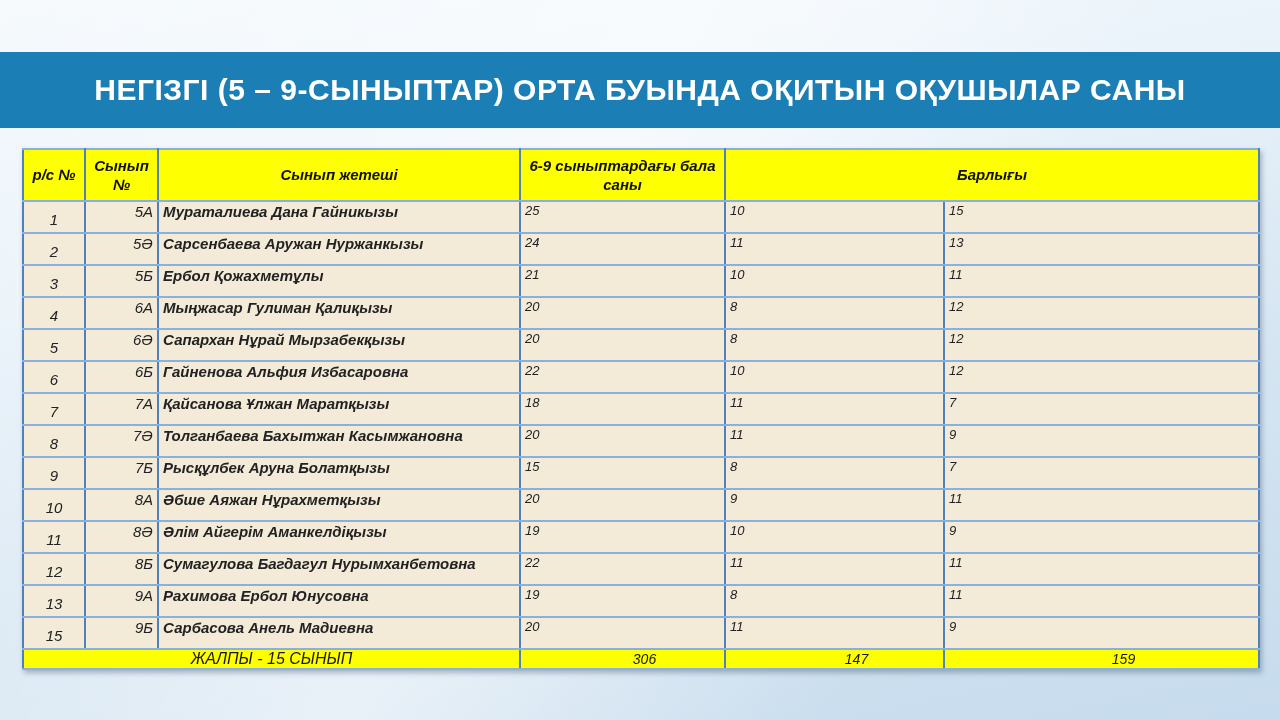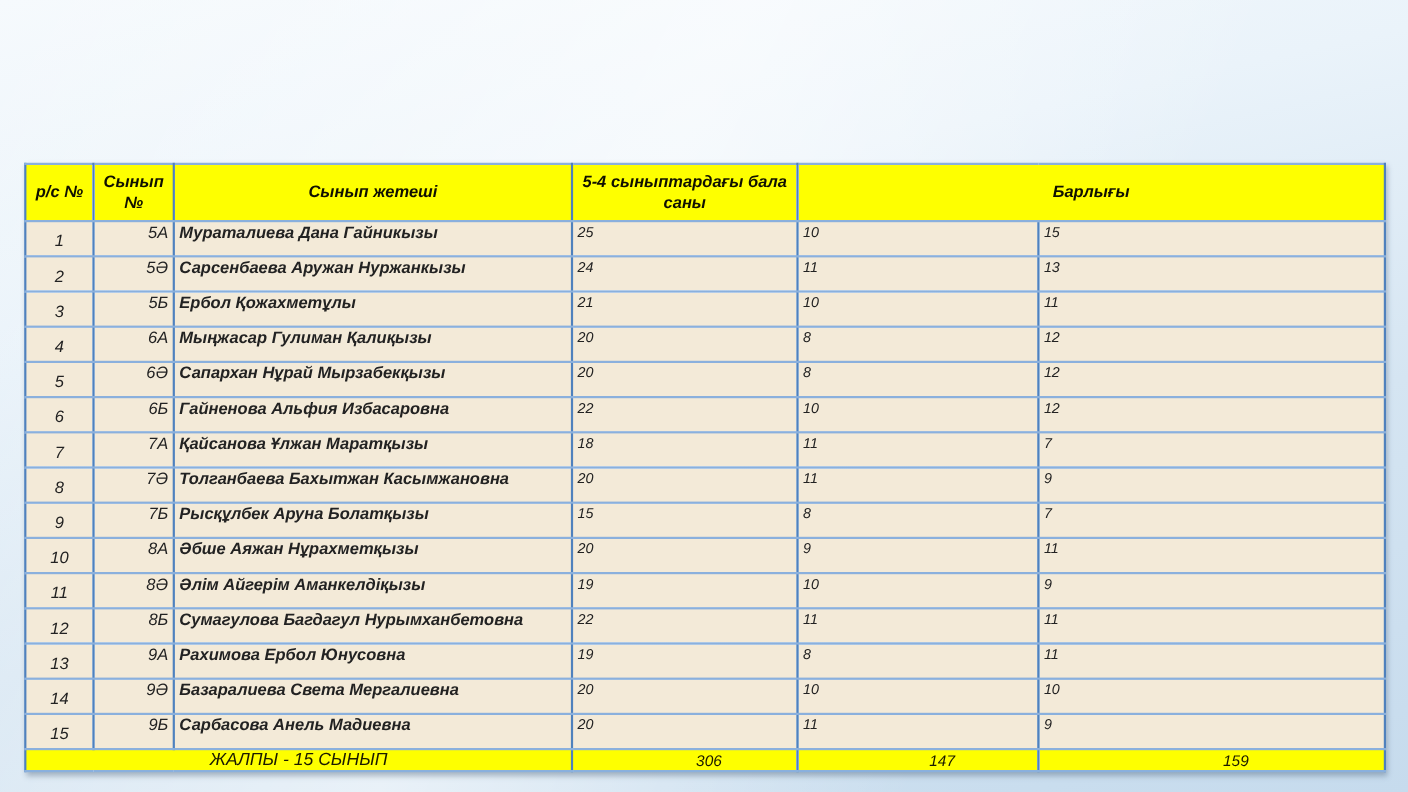--- a/index.html
+++ b/index.html
@@ -104,36 +104,39 @@
     text-align: center;
     font-size: 14px;
     padding-left: 44px;
   }
 </style>
 </head>
 <body>
 
 <div class="slide">
 
+  <div class="banner">
+    <h1>НЕГІЗГІ (5 – 9-СЫНЫПТАР) ОРТА БУЫНДА ОҚИТЫН ОҚУШЫЛАР САНЫ</h1>
+  </div>
 
   <table class="students">
     <colgroup>
       <col style="width:62px">
       <col style="width:73px">
       <col style="width:362px">
       <col style="width:205px">
       <col style="width:219px">
       <col style="width:315px">
     </colgroup>
     <thead>
       <tr>
         <th>р/с №</th>
         <th>Сынып №</th>
         <th>Сынып жетеші</th>
-        <th>5-4 сыныптардағы бала саны</th>
+        <th>6-9 сыныптардағы бала саны</th>
         <th colspan="2">Барлығы</th>
       </tr>
     </thead>
     <tbody id="rows">
         <tr>
           <td class="c-no">1</td>
           <td class="c-class">5А</td>
           <td class="c-teacher">Мураталиева Дана Гайникызы</td>
           <td class="c-num">25</td>
           <td class="c-num">10</td>
@@ -227,28 +230,20 @@
           <td class="c-num">11</td>
           <td class="c-num">11</td>
         </tr>
         <tr>
           <td class="c-no">13</td>
           <td class="c-class">9А</td>
           <td class="c-teacher">Рахимова Ербол Юнусовна</td>
           <td class="c-num">19</td>
           <td class="c-num">8</td>
           <td class="c-num">11</td>
-        </tr>
-        <tr>
-          <td class="c-no">14</td>
-          <td class="c-class">9Ә</td>
-          <td class="c-teacher">Базаралиева Света Мергалиевна</td>
-          <td class="c-num">20</td>
-          <td class="c-num">10</td>
-          <td class="c-num">10</td>
         </tr>
         <tr>
           <td class="c-no">15</td>
           <td class="c-class">9Б</td>
           <td class="c-teacher">Сарбасова Анель Мадиевна</td>
           <td class="c-num">20</td>
           <td class="c-num">11</td>
           <td class="c-num">9</td>
         </tr>
       </tbody>

